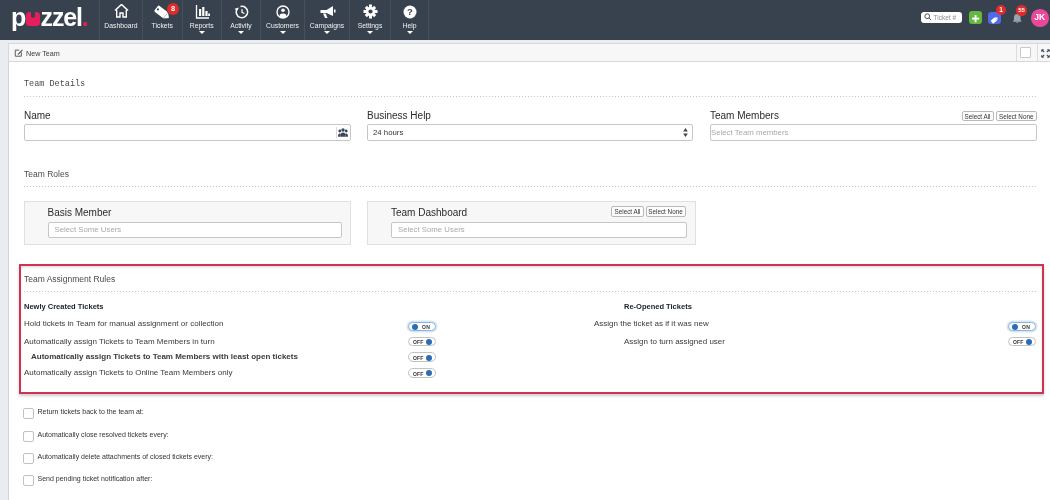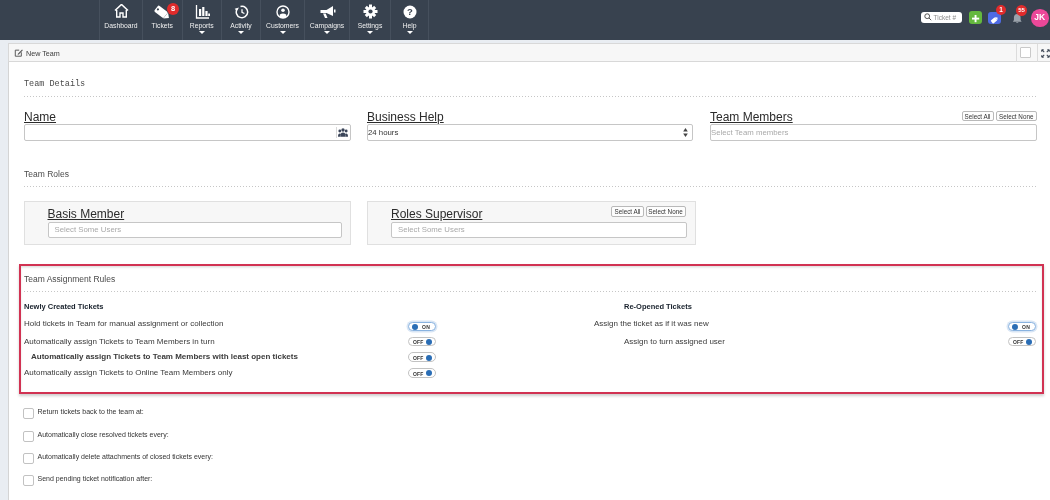--- a/index.html
+++ b/index.html
@@ -27,21 +27,21 @@
 
 
 #panel { position:absolute; left:8px; top:43px; width:1042px; height:457px; background:#fff; border-left:1px solid #d4d4d4; border-top:1px solid #d4d4d4; }
 #toolbar { position:absolute; left:8px; top:43px; width:1042px; height:18.5px; background:#f7f7f7; border:1px solid #d8d8d8; border-right:none; }
 #toolbar .title { position:absolute; left:17px; top:5px; font-size:7.2px; color:#3b3b3b; }
 #toolbar .sep { position:absolute; top:0; width:1px; height:17.5px; background:#dcdcdc; }
 #tb-check { position:absolute; left:1020px; top:47px; width:11px; height:11px; background:#fff; border:1px solid #c9c9c9; border-radius:1px; }
 
 .h1 { position:absolute; font-size:8.5px; color:#4a4a4a; }
 .dotline { position:absolute; left:24px; width:1013px; height:1px; background-image:repeating-linear-gradient(to right,#c6c6c6 0 1px,transparent 1px 3px); }
-.lab { position:absolute; font-size:12px; color:#2b2b2b;text-decoration:underline; }
+.lab { position:absolute; font-size:10px; color:#2b2b2b; }
 .inp { position:absolute; height:16.5px; background:#fff; border:1px solid #c6c6c6; border-radius:2px; font-size:7.8px; color:#333; }
 .ph { color:#a9a9a9; }
 .smallbtn { position:absolute; height:10.5px; background:#fdfdfd; border:1px solid #b9b9b9; border-radius:2px; font-size:6.3px; color:#333; text-align:center; line-height:9px; }
 .gbox { position:absolute; background:#f7f7f7; border:1px solid #e0e0e0; }
 
 
 #redbox { position:absolute; left:19px; top:263.5px; width:1024.5px; height:130.5px; border:2.5px solid #d13252; background:#fff; box-shadow:0 1.5px 2.5px rgba(60,60,60,0.25), inset 0 1.5px 2px rgba(80,80,80,0.18); }
 .colhead { position:absolute; font-size:7.5px; font-weight:bold; color:#17202b; }
 .row { position:absolute; font-size:8px; color:#3a3a3a; }
 
@@ -56,20 +56,21 @@
 .tog.on .t { right:4.5px; }
 .tog.off .t { left:4px; }
 
 .chk { position:absolute; left:23px; width:11px; height:11px; background:#fff; border:1px solid #c2c2c2; border-radius:2px; }
 .chklab { position:absolute; left:37.5px; font-size:7px; color:#333; }
 </style>
 </head>
 <body>
 
 <div id="topbar">
+  <div id="logo">p<span id="ublock"></span>zzel<span class="dot">.</span></div>
 
   <div class="nav" style="left:99px; width:43px;">
     <div class="ic"><svg width="43" height="14" viewBox="0 0 43 14">
           <g transform="translate(21.5,0)">
             <path d="M-6.5 6.5 L0 0.5 L6.5 6.5" fill="none" stroke="#fff" stroke-width="1.6"></path>
             <path d="M-4.8 6 L-4.8 13 L-1.5 13 L-1.5 9 L1.5 9 L1.5 13 L4.8 13 L4.8 6" fill="none" stroke="#fff" stroke-width="1.4"></path>
           </g>
         </svg></div>
     <div class="lb">Dashboard</div>
   </div>
@@ -215,40 +216,40 @@
       <circle cx="5" cy="2" r="1.7"></circle>
       <circle cx="1.8" cy="3" r="1.4"></circle>
       <circle cx="8.2" cy="3" r="1.4"></circle>
       <path d="M2.2 8.8 Q2.2 4.6 5 4.6 Q7.8 4.6 7.8 8.8 Z"></path>
       <path d="M0 8.8 Q0 5.6 1.8 5.6 Q2.6 5.6 3 6.3 Q1.9 7.2 1.9 8.8 Z"></path>
       <path d="M10 8.8 Q10 5.6 8.2 5.6 Q7.4 5.6 7 6.3 Q8.1 7.2 8.1 8.8 Z"></path>
     </g>
   </svg>
 
 <div class="lab" style="left:367px; top:110.4px;">Business Help</div>
-<div class="inp" style="left:367px; top:124px; width:326px; line-height:15.5px; ">24 hours</div>
+<div class="inp" style="left:367px; top:124px; width:326px; line-height:15.5px; padding-left:5px;">24 hours</div>
 <svg class="abs" style="left:683px; top:127.5px;" width="5" height="9" viewBox="0 0 5 9">
     <path d="M2.5 0 L4.8 3.4 L0.2 3.4 Z" fill="#444"></path>
     <path d="M2.5 9 L4.8 5.6 L0.2 5.6 Z" fill="#444"></path>
   </svg>
 
 <div class="lab" style="left:710px; top:110.4px;">Team Members</div>
 <div class="smallbtn" style="left:961.5px; top:110.5px; width:32px;">Select All</div>
 <div class="smallbtn" style="left:995.5px; top:110.5px; width:41.5px;">Select None</div>
 <div class="inp ph" style="left:710px; top:124px; width:327px; line-height:15px; ">Select Team members</div>
 
 <div class="h1" style="left:24px; top:169px;">Team Roles</div>
 <div class="dotline" style="top:185.5px;"></div>
 
 <div class="gbox" style="left:24px; top:201.4px; width:327px; height:44px;"></div>
 <div class="lab" style="left:47.5px; top:207.3px;">Basis Member</div>
 <div class="inp ph" style="left:47.5px; top:222px; width:294px; height:16px; line-height:14px; padding-left:6px;">Select Some Users</div>
 
 <div class="gbox" style="left:367px; top:201.4px; width:329px; height:44px;"></div>
-<div class="lab" style="left:391px; top:207.3px;">Roles Supervisor</div>
+<div class="lab" style="left:391px; top:207.3px;">Team Dashboard</div>
 <div class="smallbtn" style="left:611px; top:206px; width:33px;">Select All</div>
 <div class="smallbtn" style="left:645.5px; top:206px; width:40px;">Select None</div>
 <div class="inp ph" style="left:391px; top:222px; width:296px; height:16px; line-height:14px; padding-left:6px;">Select Some Users</div>
 
 <div id="redbox"></div>
 <div class="h1" style="left:24px; top:274.2px;">Team Assignment Rules</div>
 <div class="dotline" style="top:290.5px;"></div>
 
 <div class="colhead" style="left:24px; top:302.2px;">Newly Created Tickets</div>
 <div class="row" style="left:24px; top:319.2px;">Hold tickets in Team for manual assignment or collection</div>

